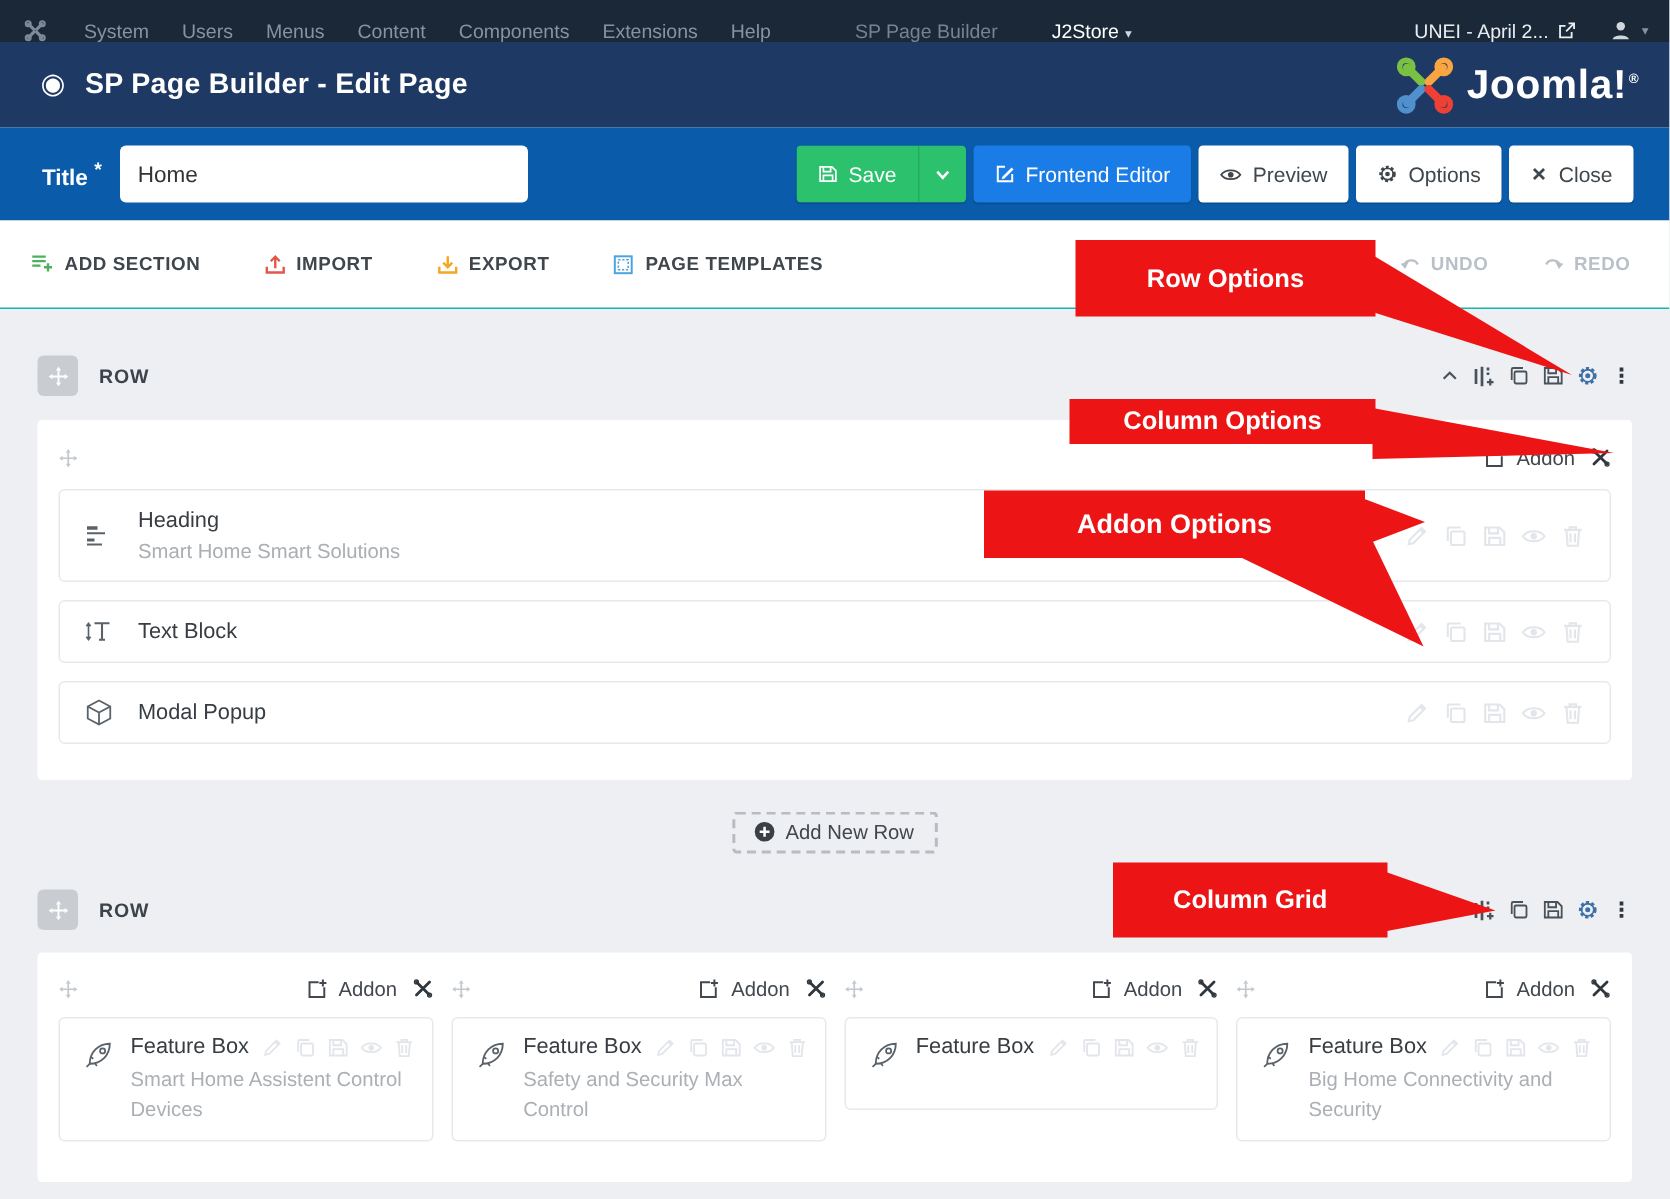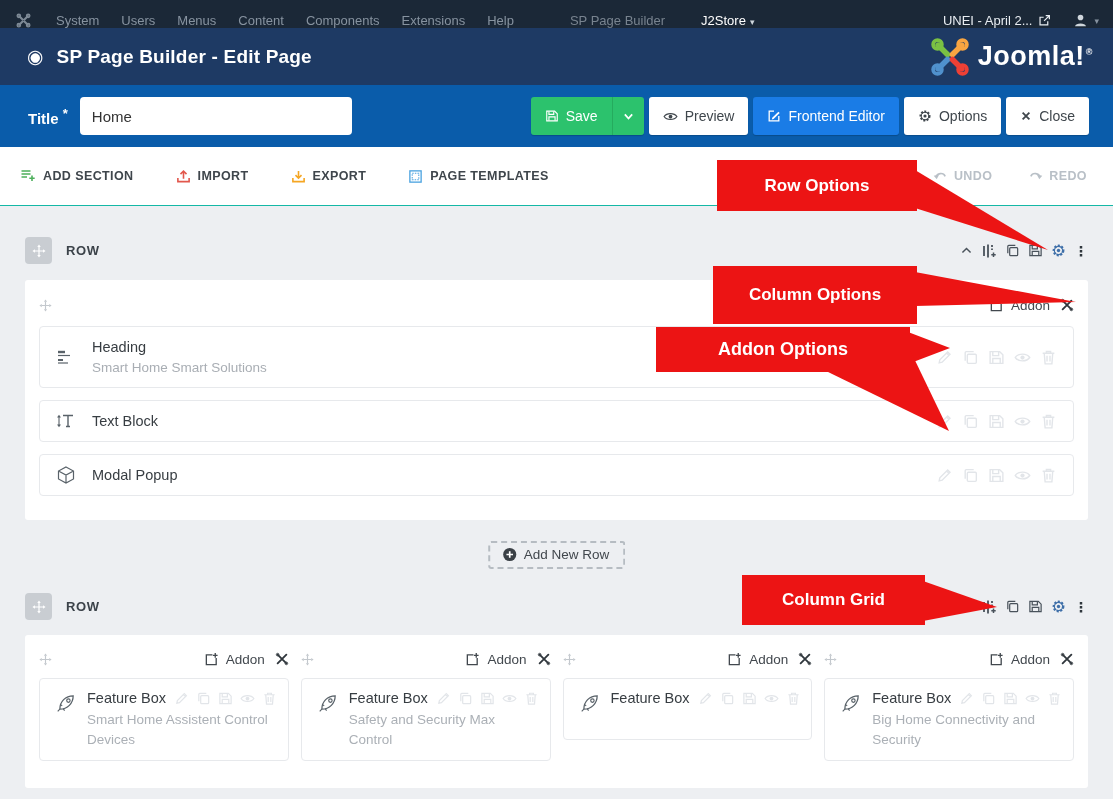--- a/index.html
+++ b/index.html
@@ -96,21 +96,21 @@
   .f-icon{color:#596269;margin:2px 10px 0 4px;display:inline-flex;}
   .f-head{display:flex;align-items:center;gap:8px;}
   .f-title{font-size:14.5px;color:#373d42;white-space:nowrap;}
   .f-actions{display:flex;gap:7px;color:#e2e5e9;}
   .f-sub{font-size:13.5px;color:#abb0b6;margin-top:4px;line-height:1.45;}
 
   
   .callout{position:absolute;background:#ec1414;color:#fff;font-weight:700;font-size:17px;
     display:flex;align-items:center;justify-content:center;z-index:41;white-space:nowrap;}
   .co-row{left:717px;top:160px;width:200px;height:51px;}
-  .co-col{left:713px;top:266px;width:204px;height:58px;}
+  .co-col{left:713px;top:266px;width:204px;height:30px;}
   .co-addon{left:656px;top:327px;width:254px;height:45px;font-size:18px;}
   .co-grid{left:742px;top:575px;width:183px;height:50px;}
   .arrows{position:absolute;top:0;left:0;z-index:40;pointer-events:none;}
 </style>
 </head>
 <body>
 
 <svg width="0" height="0" style="position:absolute">
   <defs>
     <symbol id="i-move" viewBox="0 0 16 16">
@@ -287,31 +287,31 @@
             <use href="#i-save"></use>
           </svg>
         <span>Save</span>
       </button>
       <button class="seg-caret">
         <svg class="i" width="13" height="13">
             <use href="#i-caret"></use>
           </svg>
       </button>
     </span>
+    <button class="btn btn-frontend">
+      <svg class="i" width="14" height="14">
+          <use href="#i-editpad"></use>
+        </svg>
+      <span>Frontend Editor</span>
+    </button>
     <button class="btn">
       <svg class="i" width="15" height="15">
           <use href="#i-eye"></use>
         </svg>
       <span>Preview</span>
-    </button>
-    <button class="btn btn-frontend">
-      <svg class="i" width="14" height="14">
-          <use href="#i-editpad"></use>
-        </svg>
-      <span>Frontend Editor</span>
     </button>
     <button class="btn">
       <svg class="i" width="14" height="14">
           <use href="#i-gear"></use>
         </svg>
       <span>Options</span>
     </button>
     <button class="btn">
       <svg class="i" width="12" height="12">
           <use href="#i-x"></use>

